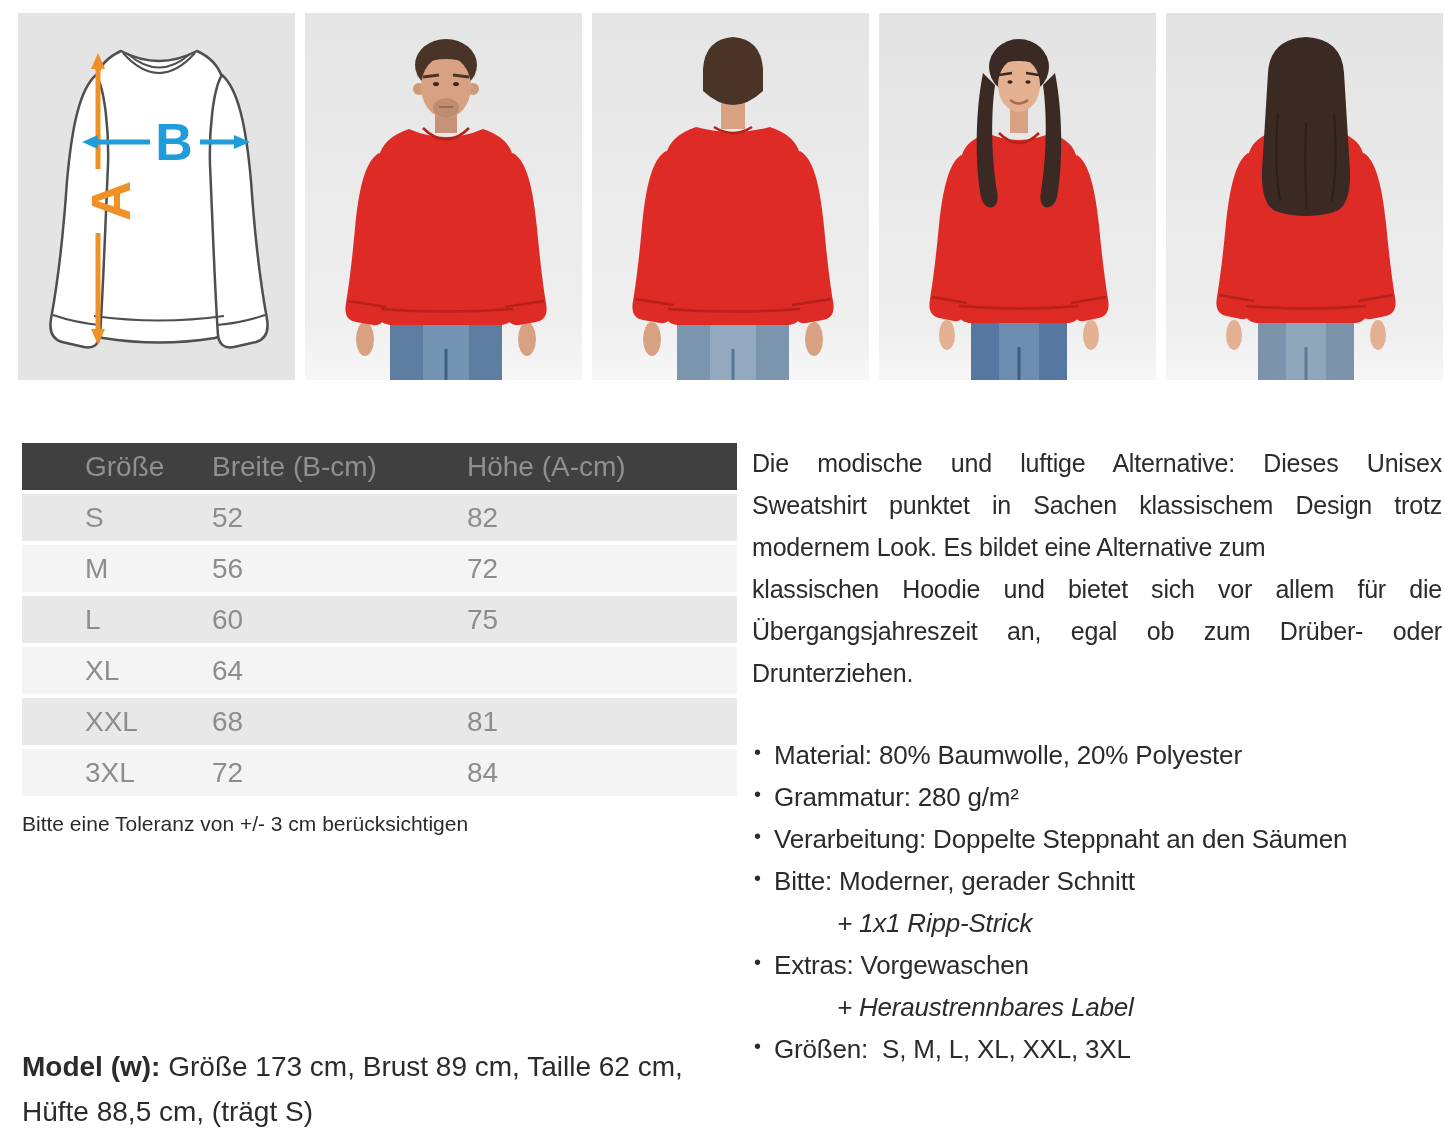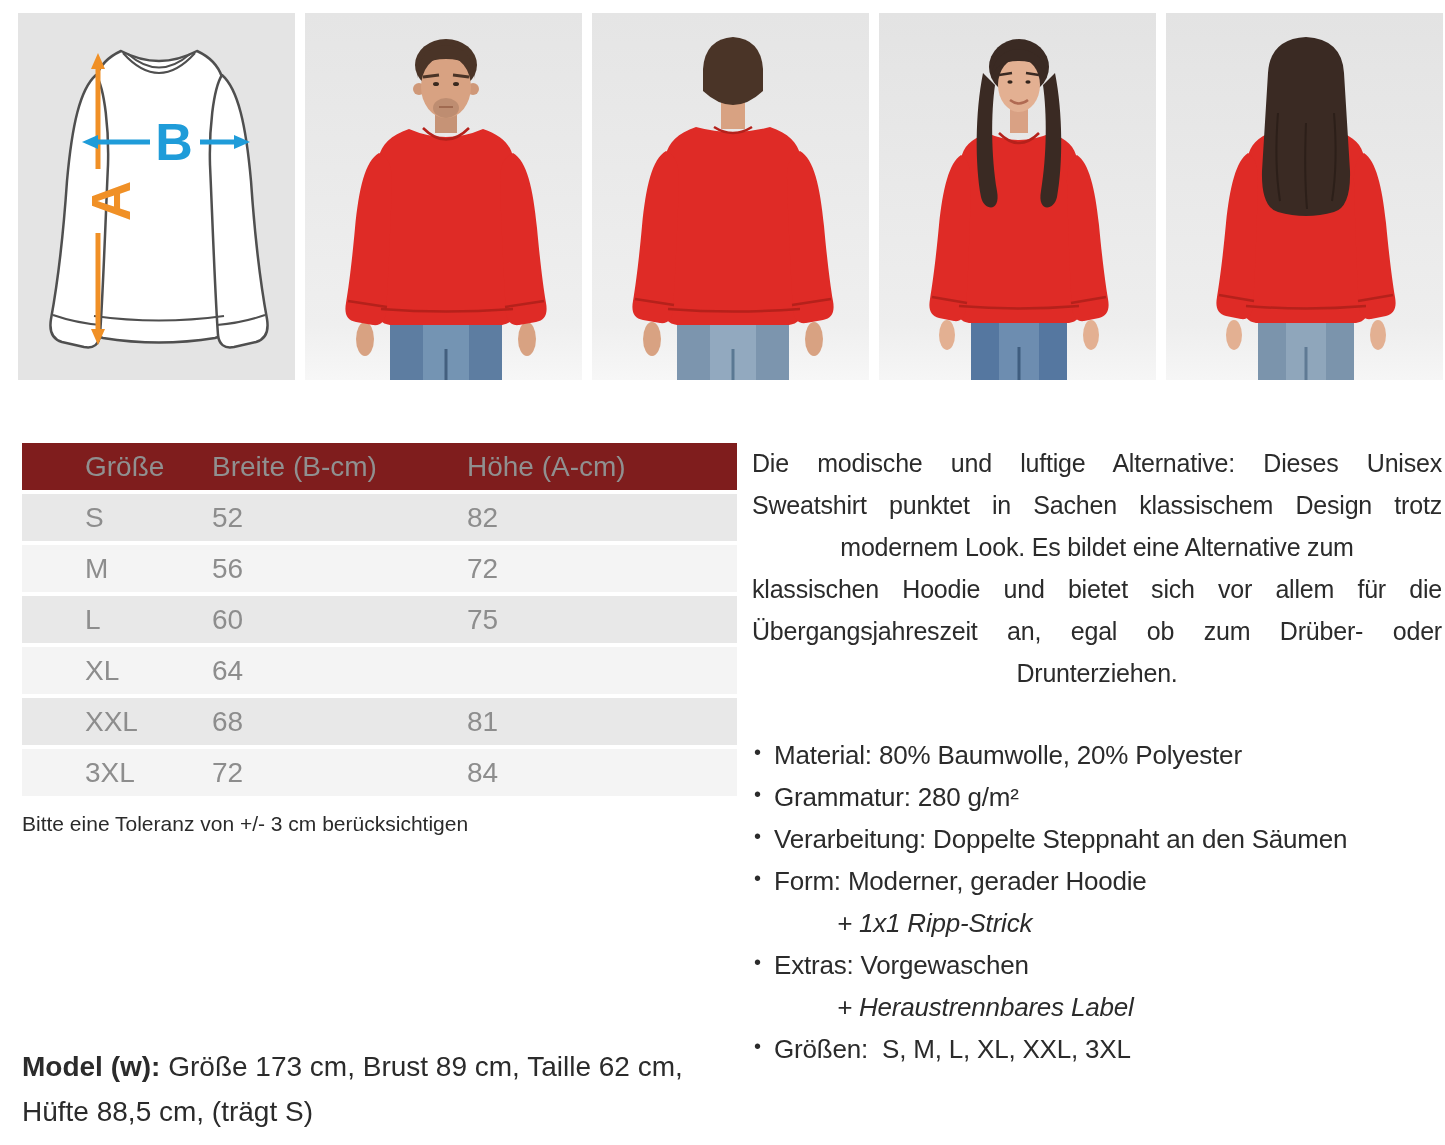--- a/index.html
+++ b/index.html
@@ -12,34 +12,34 @@
   .panel svg{display:block;}
 
   
   .left-col{position:absolute;left:22px;top:443px;width:715px;}
   .size-table{width:715px;}
   .size-row{display:flex;align-items:center;height:47px;margin-bottom:4px;
             font-size:28px;color:#8d8d8d;}
   .size-row .c1{width:190px;padding-left:63px;box-sizing:border-box;}
   .size-row .c2{width:255px;}
   .size-row .c3{flex:1;}
-  .row-head{background:#7f1d1d;color:#909090;}
+  .row-head{background:#404040;color:#909090;}
   .row-dark{background:#e8e8e8;}
   .row-light{background:#f4f4f4;}
 
   .tolerance{position:absolute;left:22px;top:812px;width:715px;font-size:21px;color:#2b2b2b;}
 
   .model-note{position:absolute;left:22px;width:715px;font-size:28px;line-height:45px;color:#2b2b2b;}
   .model-m{top:906px;}
   .model-w{top:1036px;margin-top:8px;}
   .model-note b{font-weight:bold;}
 
   
   .right-col{position:absolute;left:752px;top:449px;width:690px;}
-  .desc-line{height:42px;font-size:25px;letter-spacing:-0.2px;white-space:normal;text-align:center;}
+  .desc-line{height:42px;font-size:25px;letter-spacing:-0.2px;white-space:normal;}
   .just{text-align:justify;text-align-last:justify;}
 
   .features{position:absolute;left:752px;top:740px;width:690px;}
   .feat{position:relative;height:42px;font-size:26px;letter-spacing:-0.2px;
         padding-left:22px;white-space:pre-wrap;box-sizing:border-box;}
   .feat .dot{position:absolute;left:2px;top:1px;font-size:20px;color:#2b2b2b;}
   .feat.cont{padding-left:85px;font-style:italic;}
 </style>
 </head>
 <body>
@@ -291,20 +291,20 @@
     <div class="desc-line">modernem Look. Es bildet eine Alternative zum</div>
     <div class="desc-line just">klassischen Hoodie und bietet sich vor allem für die</div>
     <div class="desc-line just">Übergangsjahreszeit an, egal ob zum Drüber- oder</div>
     <div class="desc-line">Drunterziehen.</div>
   </div>
 
   <div class="features">
     <div class="feat"><span class="dot">•</span><span>Material: 80% Baumwolle, 20% Polyester</span></div>
     <div class="feat"><span class="dot">•</span><span>Grammatur: 280 g/m²</span></div>
     <div class="feat"><span class="dot">•</span><span>Verarbeitung: Doppelte Steppnaht an den Säumen</span></div>
-    <div class="feat"><span class="dot">•</span><span>Form: Moderner, gerader Hoodie</span></div>
+    <div class="feat"><span class="dot">•</span><span>Bitte: Moderner, gerader Schnitt</span></div>
     <div class="feat cont"><span>+ 1x1 Ripp-Strick</span></div>
     <div class="feat"><span class="dot">•</span><span>Extras: Vorgewaschen</span></div>
     <div class="feat cont"><span>+ Heraustrennbares Label</span></div>
     <div class="feat"><span class="dot">•</span><span>Größen:  S, M, L, XL, XXL, 3XL</span></div>
   </div>
 
 </div>
 
 </body></html>

